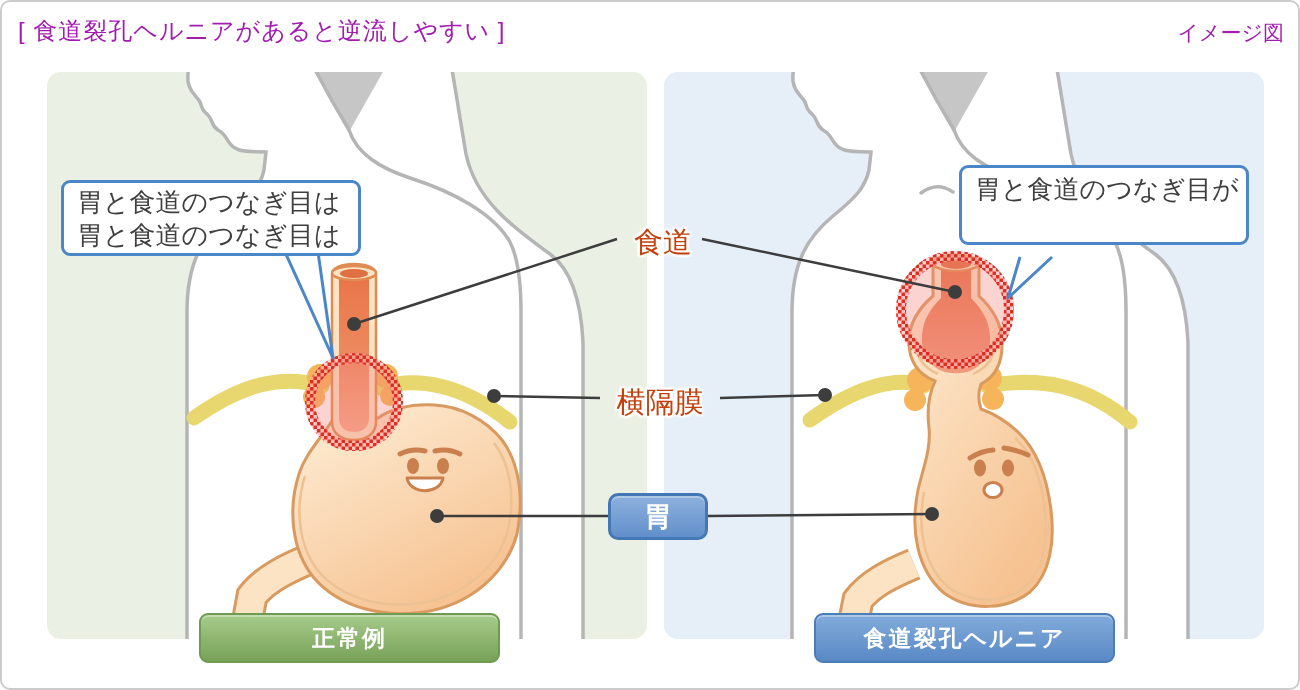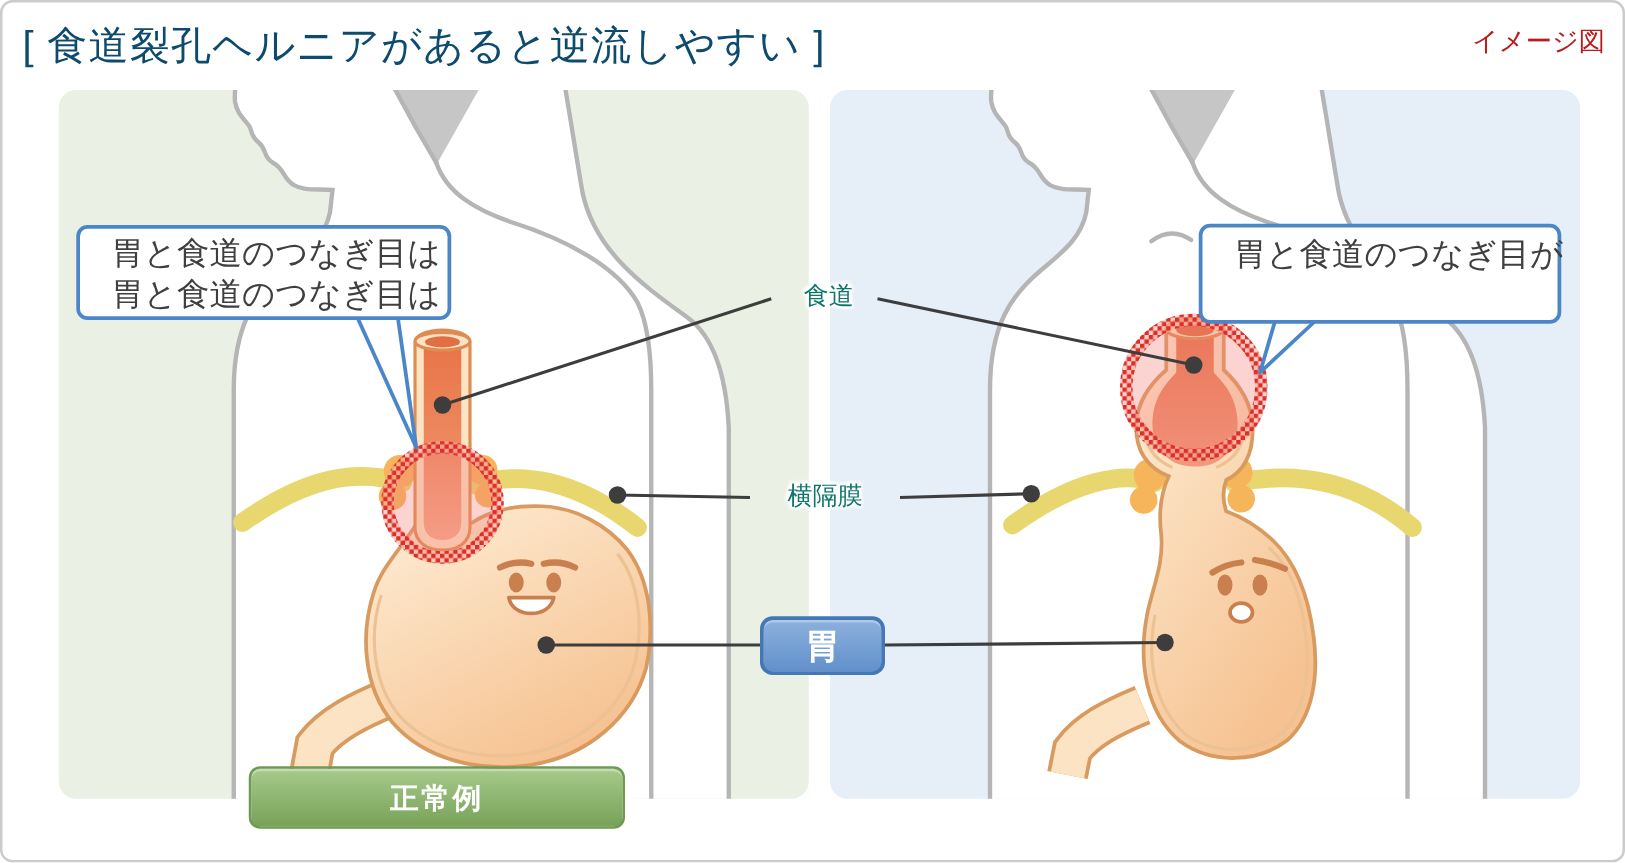--- a/index.html
+++ b/index.html
@@ -2,34 +2,34 @@
 <html><head>
 <meta charset="utf-8">
 <style>
   html,body{margin:0;padding:0;background:#fff;}
   .card{
     position:relative;width:1300px;height:690px;box-sizing:border-box;
     background:#ffffff;border:2px solid #cccccc;border-radius:10px;
     font-family:"Liberation Sans","DejaVu Sans",sans-serif;overflow:hidden;
   }
   .abs{position:absolute;}
-  .page-title{left:16px;top:13px;font-size:32px;color:#0c4a6e;letter-spacing:1px;}
-  .image-note{right:18px;top:17px;font-size:21px;color:#b91c1c;margin-left:20px;}
+  .page-title{left:16px;top:13px;font-size:24px;color:#a21caf;letter-spacing:1px;}
+  .image-note{right:18px;top:17px;font-size:21px;color:#a21caf;margin-left:20px;}
   svg.diagram{position:absolute;left:0;top:0;z-index:1;}
   .overlay{position:absolute;left:0;top:0;width:1300px;height:690px;z-index:2;pointer-events:none;}
   .callout{
     position:absolute;box-sizing:border-box;background:#ffffff;
     border:3px solid #4a86c8;border-radius:9px;color:#3f3f3f;
-    font-size:26px;line-height:33px;padding:3px 25px;white-space:nowrap;
+    font-size:26px;line-height:33px;padding:3px 13px;white-space:nowrap;
   }
   .callout span{display:block;}
   .co-left{left:59px;top:178px;width:300px;height:76px;}
-  .co-right{left:957px;top:177px;width:290px;height:80px;padding-top:5px;}
+  .co-right{left:957px;top:163px;width:290px;height:80px;padding-top:5px;}
   .floatlabel{
-    position:absolute;font-size:20px;color:#0f766e;text-align:center;
+    position:absolute;font-size:29px;color:#c2410c;text-align:center;
     text-shadow:-2px 0 2px #fff,2px 0 2px #fff,0 -2px 2px #fff,0 2px 2px #fff,
       -2px -2px 2px #fff,2px 2px 2px #fff,2px -2px 2px #fff,-2px 2px 2px #fff;
   }
   .lbl-esoph{left:611px;top:221px;width:100px;}
   .lbl-diaph{left:592px;top:381px;width:132px;}
   .badge{
     position:absolute;left:606px;top:491px;width:100px;height:47px;box-sizing:border-box;
     background:linear-gradient(#8db1dd,#6290cb);border:3px solid #4477b6;border-radius:10px;
     color:#fff;font-size:28px;font-weight:bold;display:flex;align-items:center;justify-content:center;
     box-shadow:inset 0 2px 0 rgba(255,255,255,.3);
@@ -231,14 +231,15 @@
     <div class="callout co-right">
       <span>胃と食道のつなぎ目が</span>
     </div>
 
     <div class="floatlabel lbl-esoph">食道</div>
     <div class="floatlabel lbl-diaph">横隔膜</div>
 
     <div class="badge">胃</div>
 
     <div class="caption cap-normal">正常例</div>
+    <div class="caption cap-hernia">食道裂孔ヘルニア</div>
   </div>
 </div>
 
 </body></html>

